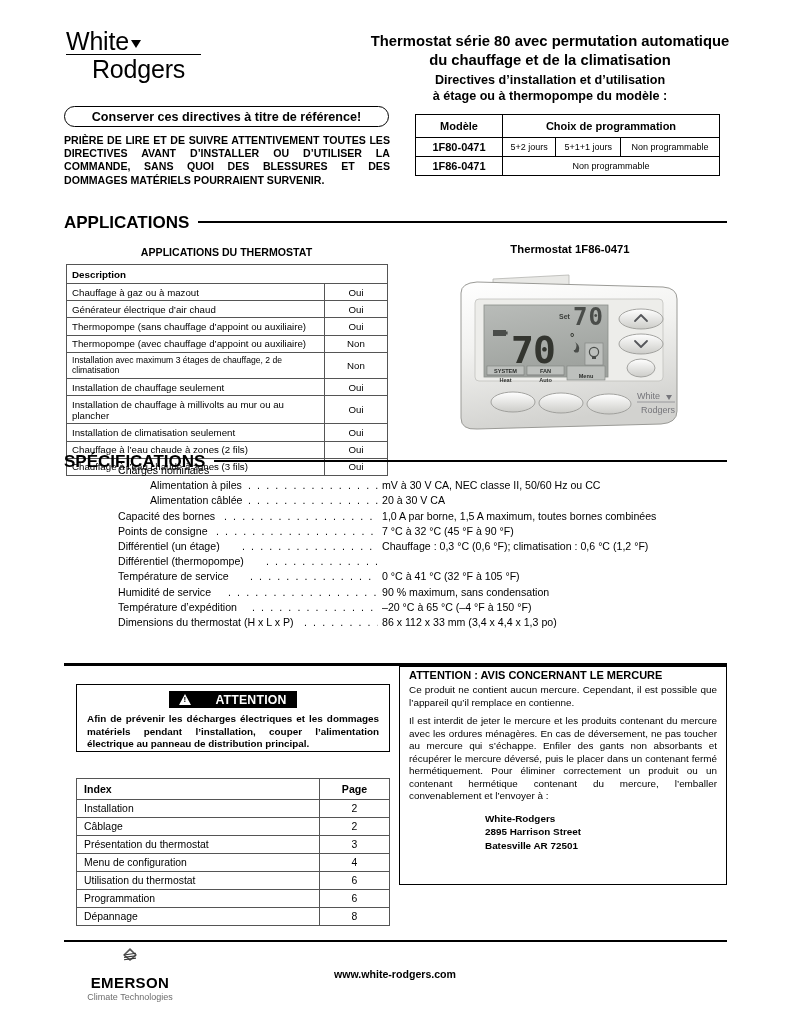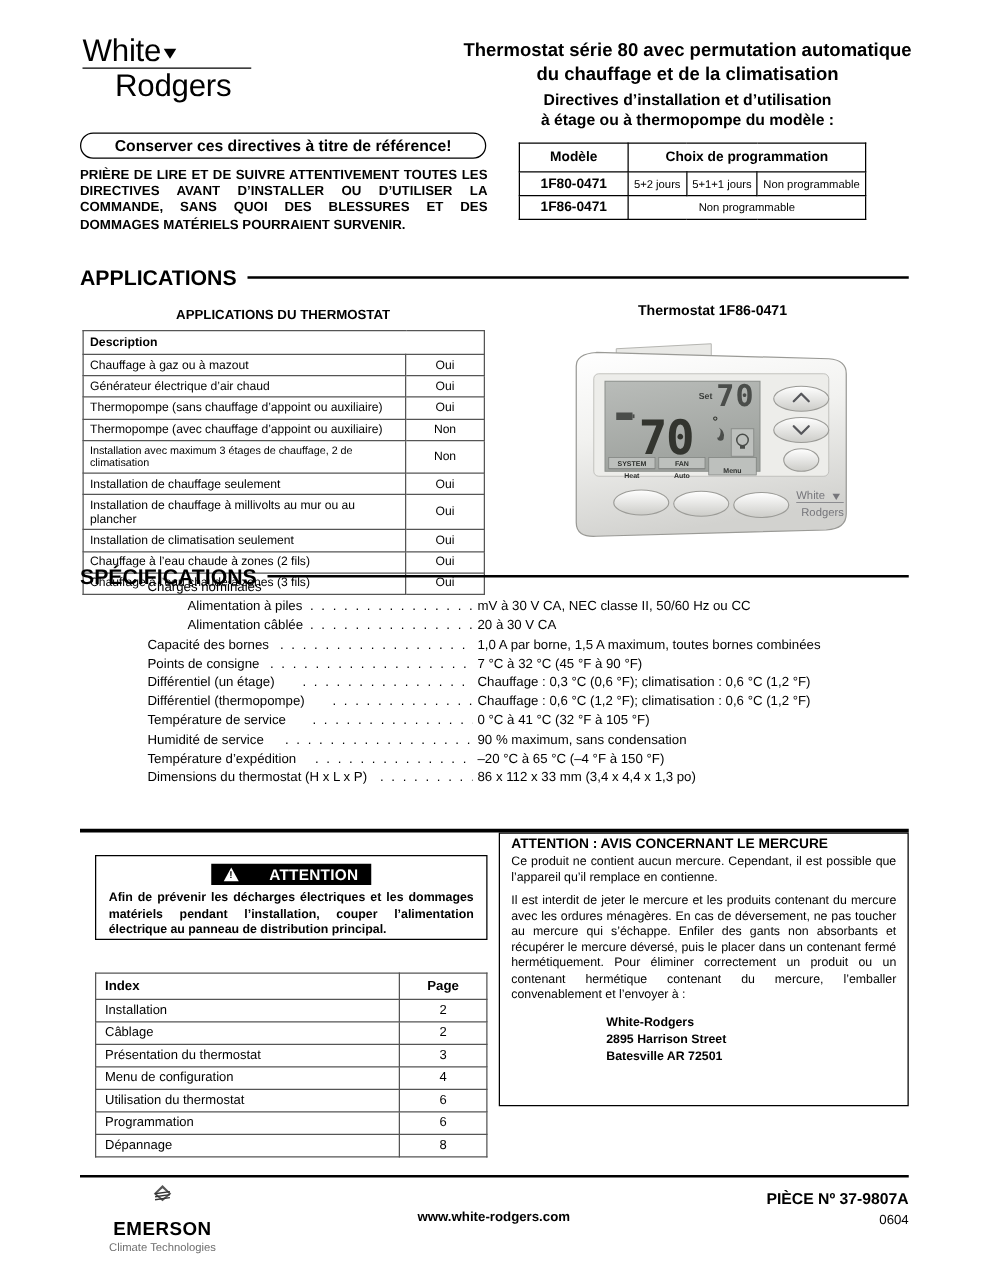--- a/index.html
+++ b/index.html
@@ -101,21 +101,21 @@
     font-size: 10.6px;
     font-weight: bold;
     line-height: 13.2px;
     text-align: justify;
   }
 
   
   .model-table {
     position: absolute;
     left: 415px; top: 114px;
-    width: 278px;
+    width: 305px;
     border-collapse: collapse;
     font-size: 10px;
   }
   .model-table td, .model-table th {
     border: 1px solid #000;
     padding: 3px 4px;
     text-align: center;
     vertical-align: middle;
   }
   .model-table th {
@@ -605,21 +605,20 @@
 
     <div class="spec-line">
       <span class="lbl" style="left:0px;">Différentiel (un étage)</span>
       <span class="dots" style="left:124px;width:136px;">. . . . . . . . . . . . . . . . . . . . . . . . . .</span>
       <span class="val">Chauffage : 0,3 °C (0,6 °F); climatisation : 0,6 °C (1,2 °F)</span>
     </div>
 
     <div class="spec-line">
       <span class="lbl" style="left:0px;">Différentiel (thermopompe)</span>
       <span class="dots" style="left:148px;width:112px;">. . . . . . . . . . . . . . . . . . . . .</span>
-      <span class="val">Chauffage : 0,6 °C (1,2 °F); climatisation : 0,6 °C (1,2 °F)</span>
     </div>
 
     <div class="spec-line">
       <span class="lbl" style="left:0px;">Température de service</span>
       <span class="dots" style="left:132px;width:128px;">. . . . . . . . . . . . . . . . . . . . . . . .</span>
       <span class="val">0 °C à 41 °C (32 °F à 105 °F)</span>
     </div>
 
     <div class="spec-line">
       <span class="lbl" style="left:0px;">Humidité de service</span>
@@ -707,18 +706,14 @@
       <rect x="5" y="5.6" width="12" height="1.1" fill="#333" transform="rotate(-8 11 6)"></rect>
       <rect x="5" y="8.0" width="12" height="1.1" fill="#333" transform="rotate(-8 11 8.5)"></rect>
       <rect x="5" y="10.4" width="12" height="1.1" fill="#333" transform="rotate(-8 11 11)"></rect>
     </svg>
     <div class="emerson-name">EMERSON</div>
     <div class="emerson-sub">Climate Technologies</div>
   </div>
 
   <div class="web">www.white-rodgers.com</div>
 
-  <div class="piece">
-    <div class="piece-num">PIÈCE Nº 37-9807A</div>
-    <div class="piece-date">0604</div>
-  </div>
 
 </div>
 
 </body></html>

